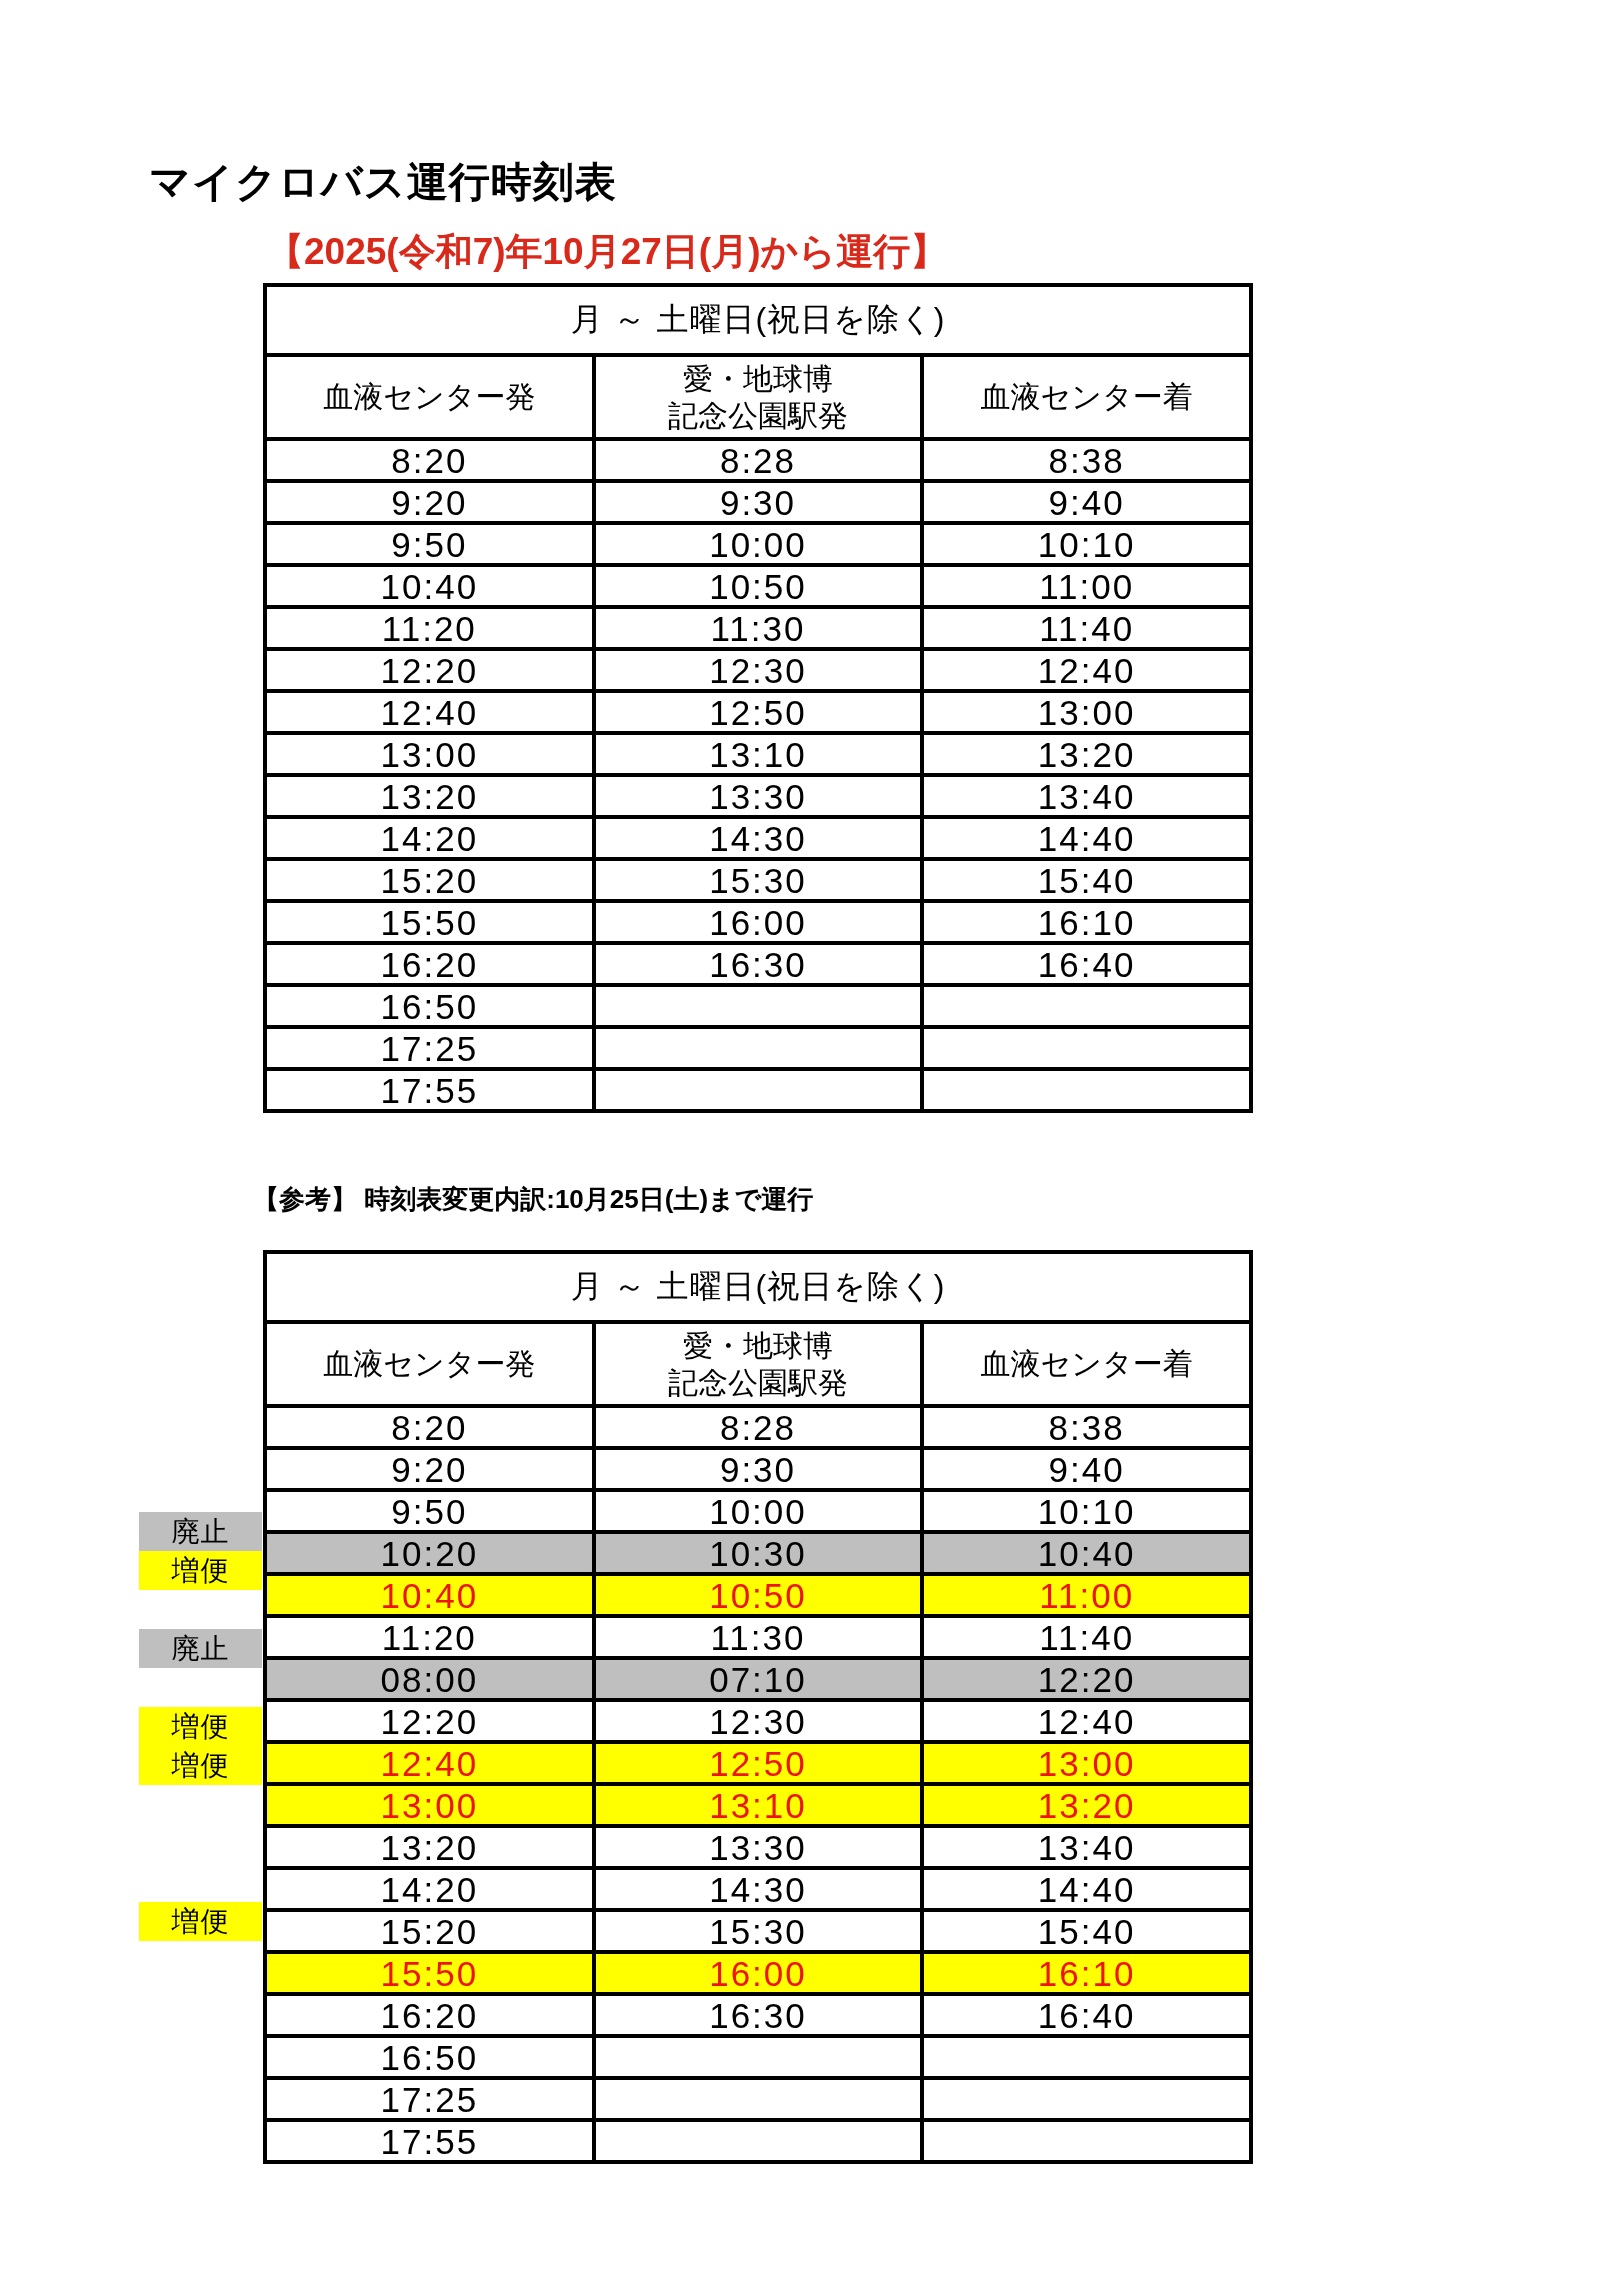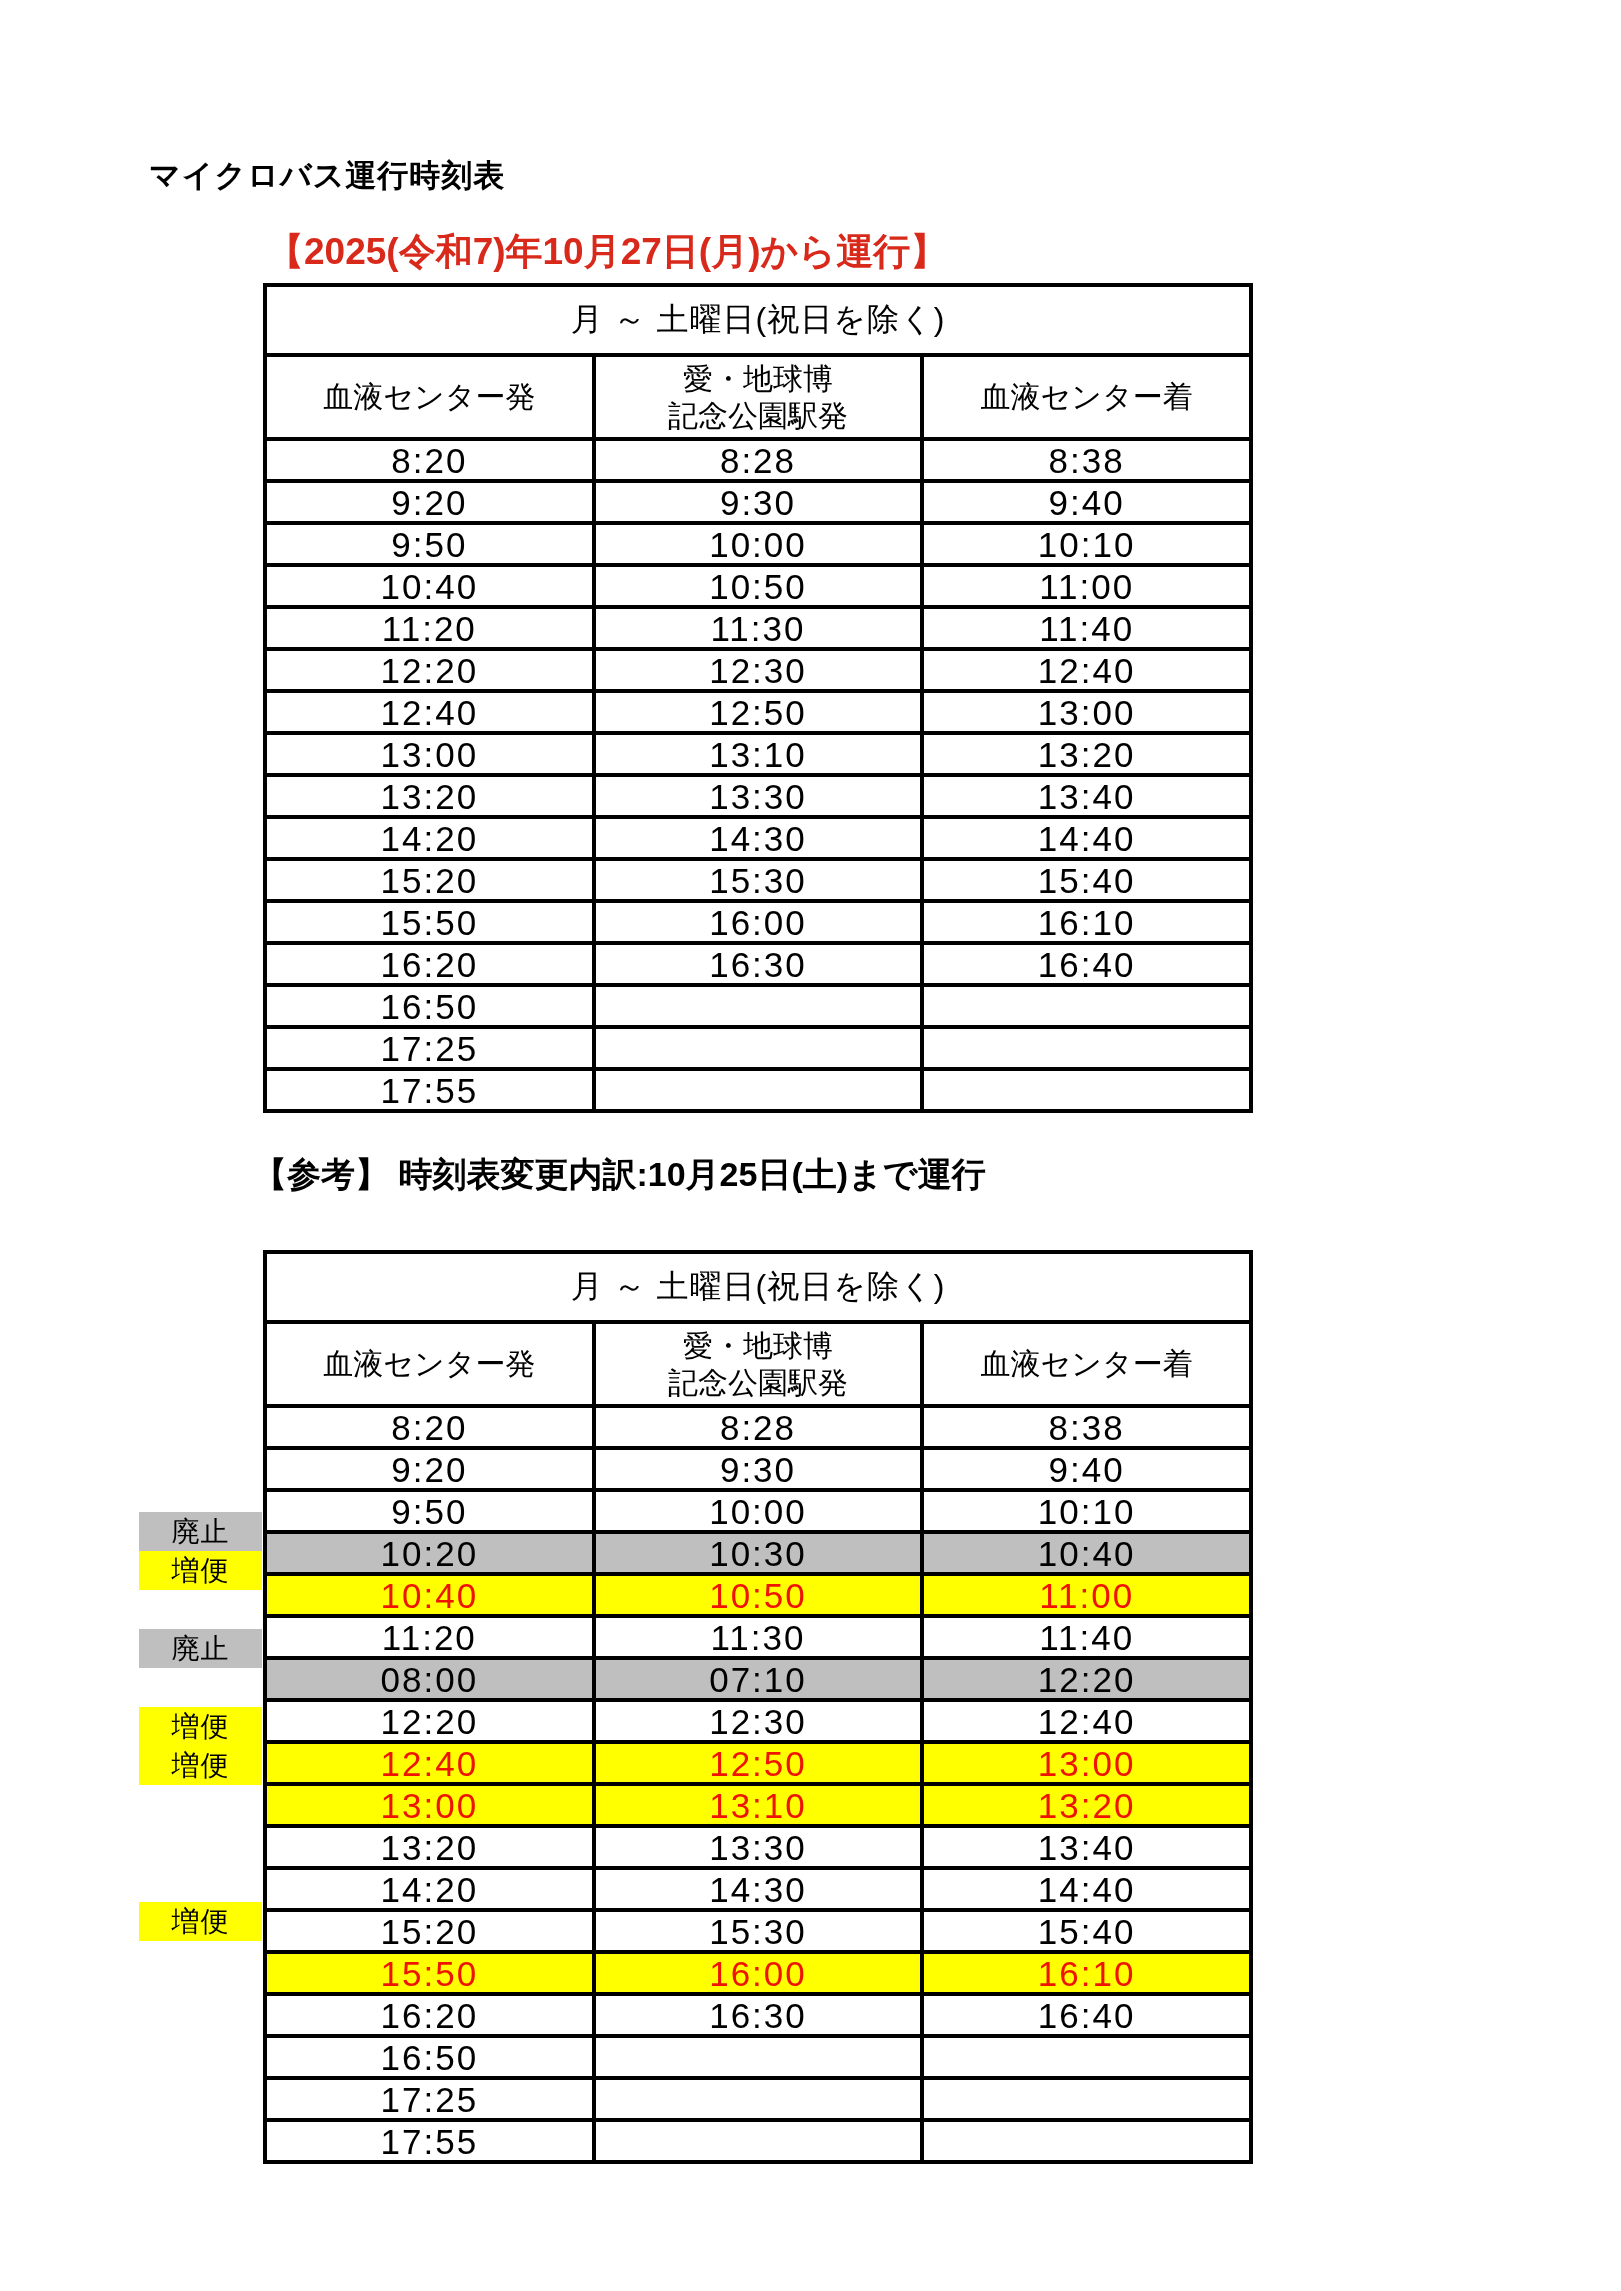--- a/index.html
+++ b/index.html
@@ -9,29 +9,29 @@
     --yellow:#ffff00;
     --ink:#000000;
   }
   html,body{margin:0;padding:0;}
   body{
     width:1621px;height:2292px;position:relative;background:#ffffff;
     font-family:"Liberation Sans","DejaVu Sans",sans-serif;color:var(--ink);
   }
   .page-title{
     position:absolute;left:149px;top:155px;
-    font-size:31px;font-weight:bold;letter-spacing:1px;white-space:nowrap;
+    font-size:41px;font-weight:bold;letter-spacing:1px;white-space:nowrap;
   }
   .run-heading{
     position:absolute;left:267px;top:227px;
     font-size:37px;font-weight:bold;color:var(--red-heading);white-space:nowrap;
   }
   .ref-heading{
-    position:absolute;left:253px;top:1152px;
-    font-size:34px;font-weight:bold;white-space:nowrap;
+    position:absolute;left:253px;top:1182px;
+    font-size:26px;font-weight:bold;white-space:nowrap;
   }
   table.timetable{
     position:absolute;width:990px;
     border-collapse:separate;border-spacing:0;table-layout:fixed;
     border-right:4.9px solid var(--ink);border-bottom:4.9px solid var(--ink);
   }
   #table-new{left:263px;top:283px;}
   #table-ref{left:263px;top:1250px;}
   table.timetable th,table.timetable td{
     border-top:4.9px solid var(--ink);border-left:4.9px solid var(--ink);

